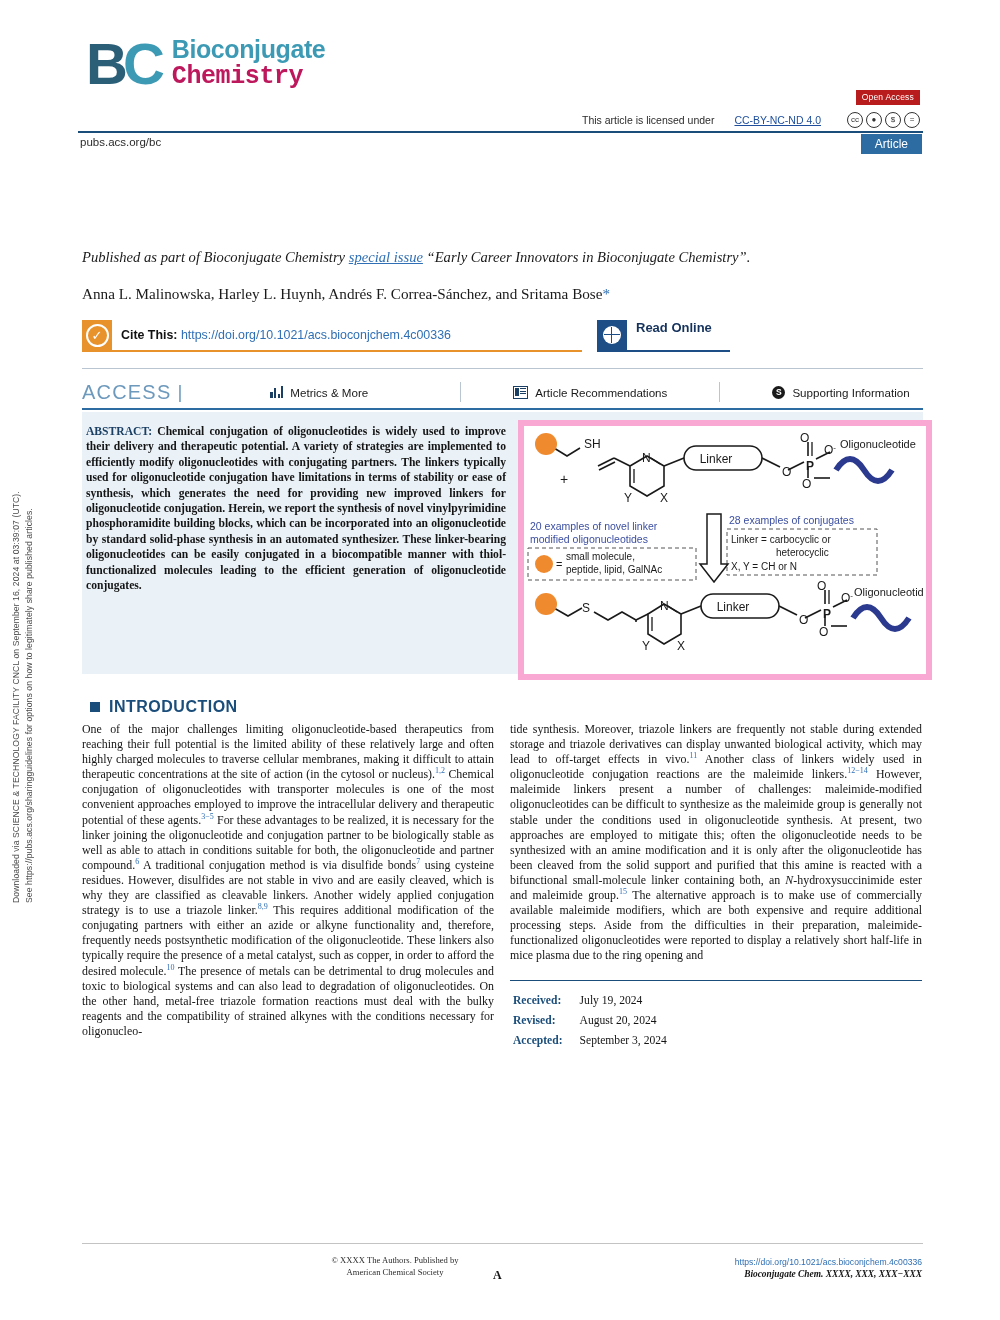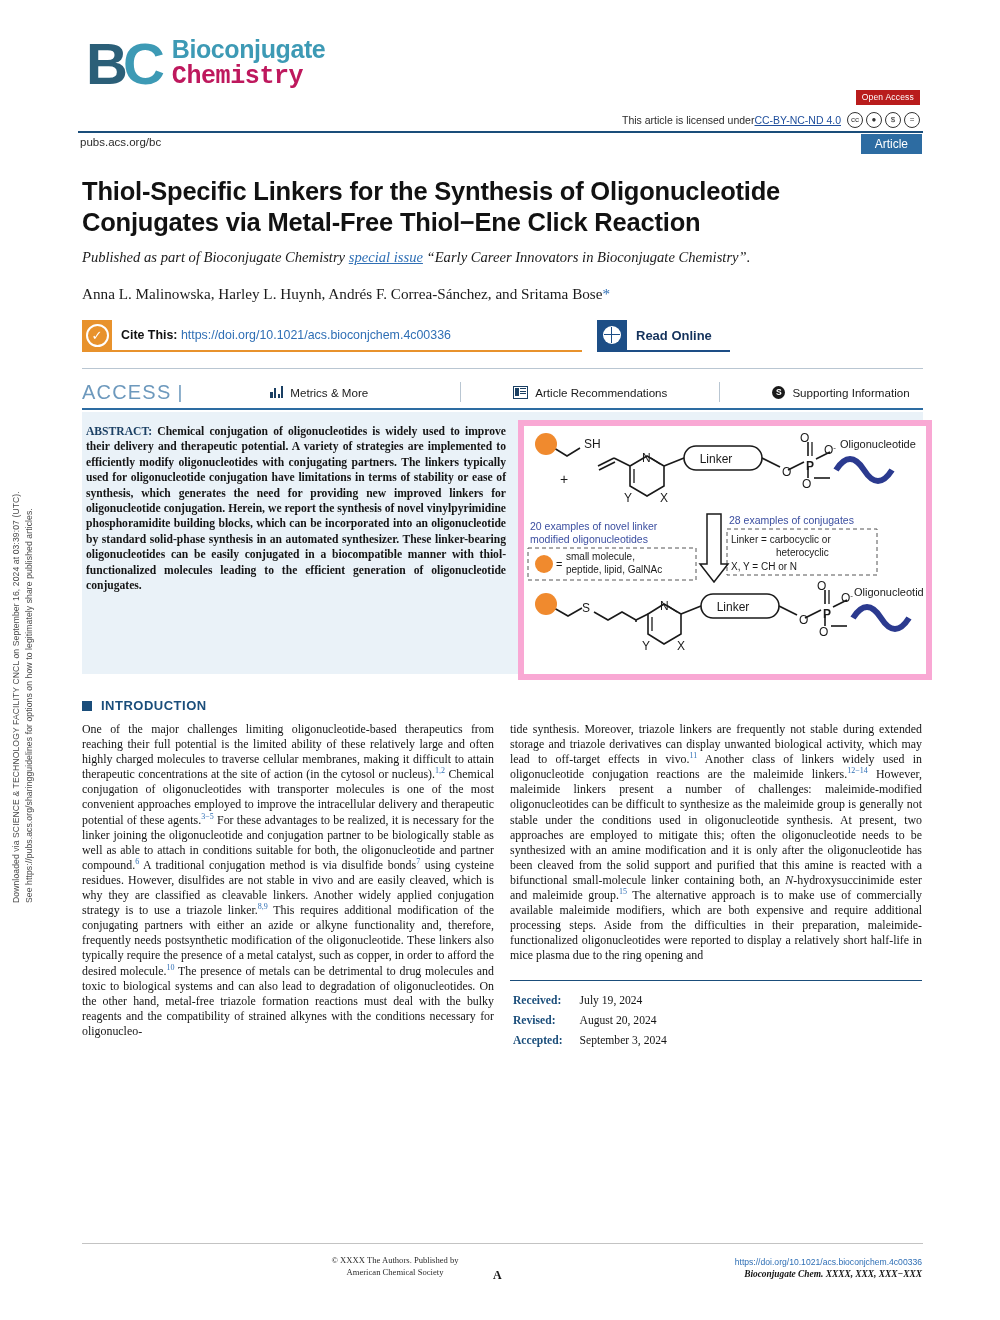--- a/index.html
+++ b/index.html
@@ -23,21 +23,21 @@
   .logo-bc .c{color:#3d9ab5;}
   .logo-words{margin-left:12px;font-family:"Liberation Sans",sans-serif;font-weight:bold;
     line-height:27px;}
   .logo-words .l1{font-size:25px;color:#3d9ab5;letter-spacing:-.4px;}
   .logo-words .l2{font-size:25px;color:#be185d;letter-spacing:-.4px;font-family:Liberation Mono, monospace;}
 
   .oa-badge{position:absolute;right:3px;top:58px;background:#b91c1c;color:#fff;
     font-family:"Liberation Sans",sans-serif;font-size:8.5px;padding:2px 6px 3px 6px;
     letter-spacing:.2px;}
   .license-row{position:absolute;right:3px;top:80px;display:flex;align-items:center;
-    font-family:"Liberation Sans",sans-serif;font-size:10.5px;color:#2b2b2b;}
+    font-family:"Liberation Sans",sans-serif;font-size:10.5px;color:#2b2b2b;gap:20px;}
   .license-row a{color:#1f4e9c;text-decoration:underline;}
   .cc-icons{display:flex;margin-left:6px;gap:3px;}
   .cc-ic{width:14px;height:14px;border:1.1px solid #333;border-radius:50%;
     display:flex;align-items:center;justify-content:center;font-size:8px;color:#333;
     font-family:"Liberation Sans",sans-serif;line-height:1;}
 
   .rule-top{position:absolute;left:78px;top:131px;width:845px;height:1.6px;background:#1a4d7a;}
   .pubs-url{position:absolute;left:80px;top:136px;font-family:"Liberation Sans",sans-serif;
     font-size:11.5px;color:#2b2b2b;}
   .article-tab{position:absolute;right:78px;top:134px;background:#2d6ca2;color:#fff;
@@ -60,21 +60,21 @@
   .cite-check{width:30px;height:30px;background:#e8922c;display:flex;align-items:center;
     justify-content:center;}
   .cite-check .ring{width:19px;height:19px;border:2px solid #fff;border-radius:50%;
     display:flex;align-items:center;justify-content:center;}
   .cite-check .ring span{color:#fff;font-size:13px;line-height:1;font-family:"Liberation Sans",sans-serif;}
   .cite-text{margin-left:9px;font-family:"Liberation Sans",sans-serif;font-size:12.4px;color:#111;}
   .cite-text b{font-weight:bold;}
   .cite-text a{color:#2f6fb5;text-decoration:none;}
   .cite-underline{position:absolute;left:0;top:30px;width:500px;height:2.2px;background:#e8922c;}
 
-  .read-box{position:absolute;left:515px;top:0;display:flex;align-items:center;height:30px;}
+  .read-box{position:absolute;left:515px;top:0;display:flex;align-items:flex-start;height:30px;}
   .read-ic{width:30px;height:30px;background:#1d4e86;display:flex;align-items:center;justify-content:center;}
   .read-ic .globe{width:18px;height:18px;border-radius:50%;background:#fff;position:relative;}
   .read-ic .globe:before{content:"";position:absolute;left:8px;top:1px;width:1.3px;height:16px;background:#1d4e86;}
   .read-ic .globe:after{content:"";position:absolute;left:1px;top:8px;width:16px;height:1.3px;background:#1d4e86;}
   .read-lbl{margin-left:9px;font-family:"Liberation Sans",sans-serif;font-weight:bold;
     font-size:13px;color:#14325c;}
   .read-underline{position:absolute;left:515px;top:30px;width:133px;height:2.2px;background:#1d4e86;}
 
   .rule-access-top{position:absolute;left:82px;top:368px;width:841px;height:1px;background:#b9c6d2;}
 
@@ -109,22 +109,22 @@
     color:#141414;text-align:justify;}
   .abs-text .lead{color:#1a3f63;}
 
   
   .toc{position:absolute;left:518px;top:420px;width:402px;height:248px;background:#fff;
     border:6px solid #f9a8d4;}
   .toc svg{display:block;}
 
   
   .sec-head{position:absolute;display:flex;align-items:center;
-    font-family:"Liberation Sans",sans-serif;font-weight:bold;font-size:13px;
-    color:#1a4d7a;letter-spacing:.5px;}
+    font-family:"Liberation Sans",sans-serif;font-weight:bold;font-size:16px;
+    color:#1a4d7a;letter-spacing:.5px;margin-left:8px;}
   .sec-head .sq{width:10px;height:10px;background:#1a4d7a;margin-right:9px;}
   .colL{position:absolute;left:82px;top:722px;width:412px;
     font-family:"Liberation Serif",serif;font-size:11.9px;line-height:15.1px;color:#141414;
     text-align:justify;}
   .colR{position:absolute;left:510px;top:700px;width:412px;
     font-family:"Liberation Serif",serif;font-size:11.9px;line-height:15.1px;color:#141414;
     text-align:justify;margin-top:22px;}
   sup{font-size:8px;color:#2f6fb5;vertical-align:super;line-height:0;}
   .colR .dates-rule{width:412px;height:1.4px;background:#1a4d7a;margin:16px 0 9px 0;}
   .dates{font-family:"Liberation Serif",serif;font-size:11.6px;line-height:16px;}
@@ -172,21 +172,20 @@
         <span class="cc-ic">●</span>
         <span class="cc-ic">$</span>
         <span class="cc-ic">=</span>
       </span>
     </div>
   </div>
   <div class="rule-top"></div>
   <div class="pubs-url">pubs.acs.org/bc</div>
   <div class="article-tab">Article</div>
 
-  <div class="title">Thiol-Specific Linkers for the Synthesis of Oligonucleotide Conjugates via Metal-Free Thiol−Ene Click Reaction</div>
   <div class="special">
     <span>Published as part of Bioconjugate Chemistry </span><span class="hl">special issue</span><span> “Early Career Innovators in Bioconjugate Chemistry”.</span>
   </div>
   <div class="authors">
     <span>Anna L. Malinowska, Harley L. Huynh, Andrés F. Correa-Sánchez, and Sritama Bose</span><span class="star">*</span>
   </div>
 
   <div class="cite-wrap">
     <div class="cite-box">
       <div class="cite-check">

